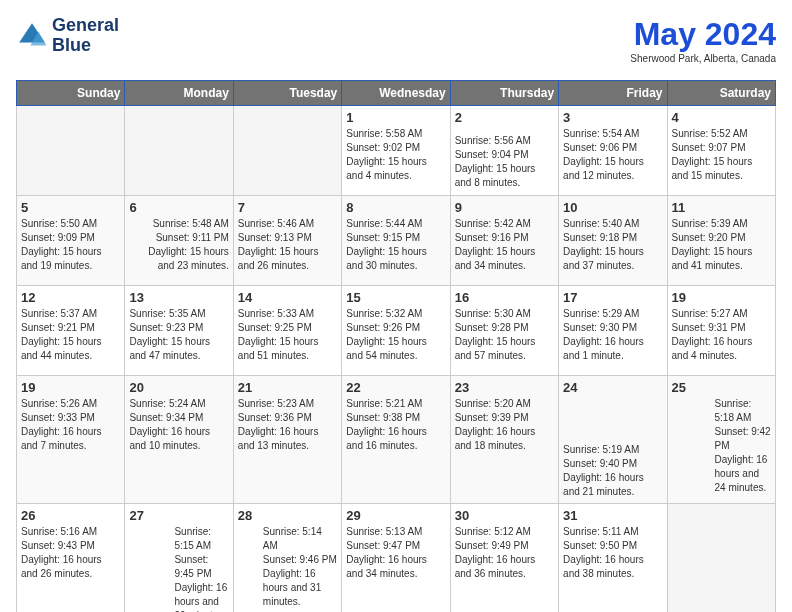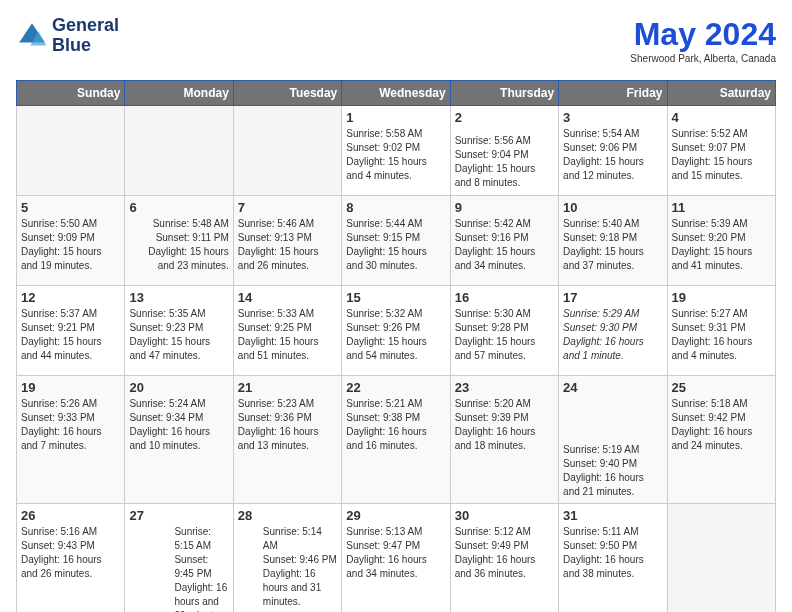--- a/index.html
+++ b/index.html
@@ -222,21 +222,21 @@
 Daylight: 15 hours and 54 minutes.</div>
         </td>
         <td>
           <div class="day-num">16</div>
           <div class="day-info" style="white-space: pre-line;">Sunrise: 5:30 AM
 Sunset: 9:28 PM
 Daylight: 15 hours and 57 minutes.</div>
         </td>
         <td>
           <div class="day-num">17</div>
-          <div class="day-info" style="white-space: pre-line; font-style: italic;">Sunrise: 5:29 AM
+          <div class="day-info" style="white-space: pre-line;">Sunrise: 5:29 AM
 Sunset: 9:30 PM
 Daylight: 16 hours and 1 minute.</div>
         </td>
         <td>
           <div class="day-num">19</div>
           <div class="day-info" style="white-space: pre-line;">Sunrise: 5:27 AM
 Sunset: 9:31 PM
 Daylight: 16 hours and 4 minutes.</div>
         </td>
       </tr>
@@ -272,21 +272,21 @@
 Daylight: 16 hours and 18 minutes.</div>
         </td>
         <td>
           <div class="day-num">24</div>
           <div class="day-info" style="white-space: pre-line; margin-top: 48px;">Sunrise: 5:19 AM
 Sunset: 9:40 PM
 Daylight: 16 hours and 21 minutes.</div>
         </td>
         <td>
           <div class="day-num">25</div>
-          <div class="day-info" style="white-space: pre-line;">Sunrise: 5:18 AM
+          <div class="day-info" style="white-space: pre-line; margin-left: 43px;">Sunrise: 5:18 AM
 Sunset: 9:42 PM
 Daylight: 16 hours and 24 minutes.</div>
         </td>
       </tr>
       <tr>
         <td>
           <div class="day-num">26</div>
           <div class="day-info" style="white-space: pre-line;">Sunrise: 5:16 AM
 Sunset: 9:43 PM
 Daylight: 16 hours and 26 minutes.</div>

